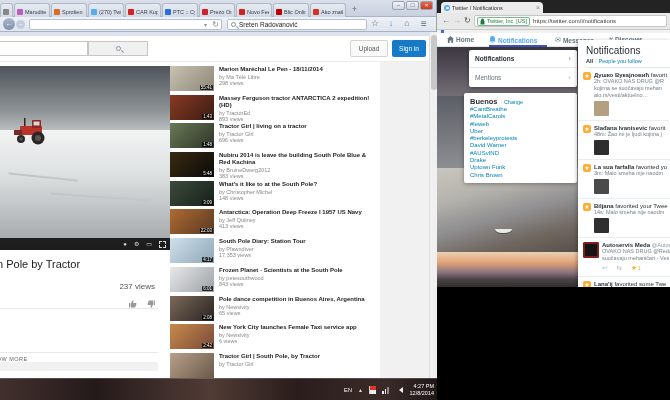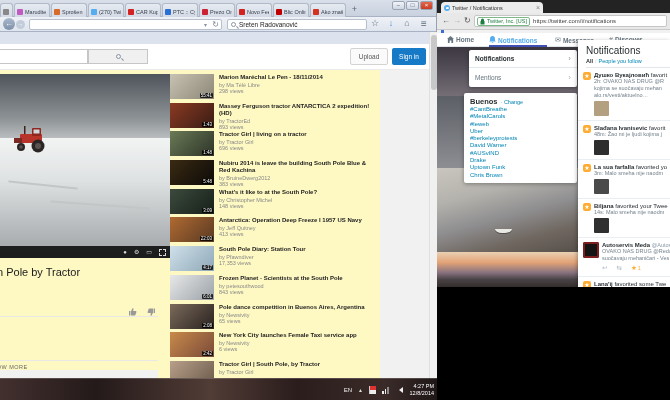--- a/index.html
+++ b/index.html
@@ -31,21 +31,21 @@
   .i-mag::after{content:"";position:absolute;left:4px;top:4px;width:3px;height:1px;background:#8a94a5;transform:rotate(45deg)}
   .i-chev::after{content:"›"}.i-close::after{content:"×"}.i-plus::after{content:"+"}
   .i-star-o::after{content:"☆"}.i-down::after{content:"↓"}.i-home::after{content:"⌂"}
   .i-menu::after{content:"≡"}.i-drop::after{content:"▾"}.i-reload::after{content:"↻"}
   .i-back::after{content:"←"}.i-fwd::after{content:"→"}.i-gear::after{content:"⚙"}
   .i-theater::after{content:"▭"}.i-dot::after{content:"●"}.i-star::after{content:"★"}
   .i-rt::after{content:"⇆"}.i-reply::after{content:"↩"}.i-mail::after{content:"✉"}
   .i-hash::after{content:"#"}.i-caret::after{content:"▲"}.i-min::after{content:"–"}.i-max::after{content:"□"}
 
   
-  .yt{position:absolute;left:0;top:44px;width:429px;height:346px;background:#fef9c3;overflow:hidden}
+  .yt{position:absolute;left:0;top:36px;width:429px;height:346px;background:#ffffff;overflow:hidden}
   .yt-strip{position:absolute;left:380px;top:0;width:49px;height:346px;background:#f1f1f1}
   .yt-header{position:absolute;left:0;top:0;width:429px;height:26px;background:#fff;border-bottom:1px solid #ececec}
   .yt-sinput{position:absolute;left:0;top:5px;width:88px;height:15px;border:1px solid #c6c6c6;border-left:none;background:#fff}
   .yt-sbtn{position:absolute;left:88px;top:5px;width:60px;height:15px;background:#f0f0f0;border:1px solid #c6c6c6;display:flex;align-items:center;justify-content:center}
   .yt-upload{position:absolute;left:350px;top:4px;width:38px;height:17px;background:#fafafa;border:1px solid #d3d3d3;border-radius:2px;font-size:6.5px;color:#555;text-align:center;line-height:16px}
   .yt-signin{position:absolute;left:392px;top:4px;width:34px;height:17px;background:#167ac6;border-radius:2px;font-size:6.5px;color:#fff;text-align:center;line-height:17px}
   .yt-scroll{position:absolute;left:429px;top:32px;width:8px;height:346px;background:#f0f0f0;border-left:1px solid #e0e0e0}
   .yt-thumbtrack{position:absolute;left:1px;top:3px;width:6px;height:55px;background:#c8c8c8;border-radius:3px}
   .player{position:absolute;left:0;top:30px;width:170px;height:184px;overflow:hidden;background:#888}
   .sky{position:absolute;left:0;top:0;width:100%;height:64px;background:linear-gradient(180deg,#4e545a,#8e9396 70%,#b9bdbf)}
@@ -272,20 +272,21 @@
           <span class="fsico">
               <i></i>
               <i></i>
               <i></i>
               <i></i>
             </span>
         </div>
       </div>
 
       <div class="yt-title"><span>n Pole by Tractor</span></div>
+      <div class="yt-views">237 views</div>
       <div class="yt-likes">
         <svg width="8" height="8" viewBox="0 0 8 8">
             <path fill="#999" d="M0 3h1.4v4.4H0zM2 7.4V3.2L3.4.6c.3-.6 1.3-.3 1.1.5L4.1 3H6.6c.6 0 1 .5.8 1.1L6.5 6.8c-.1.4-.5.6-.9.6z"></path>
           </svg>
         <svg width="8" height="8" viewBox="0 0 8 8" style="transform:rotate(180deg)">
             <path fill="#999" d="M0 3h1.4v4.4H0zM2 7.4V3.2L3.4.6c.3-.6 1.3-.3 1.1.5L4.1 3H6.6c.6 0 1 .5.8 1.1L6.5 6.8c-.1.4-.5.6-.9.6z"></path>
           </svg>
       </div>
       <div class="yt-div1"></div>
       <div class="yt-div2"></div>

